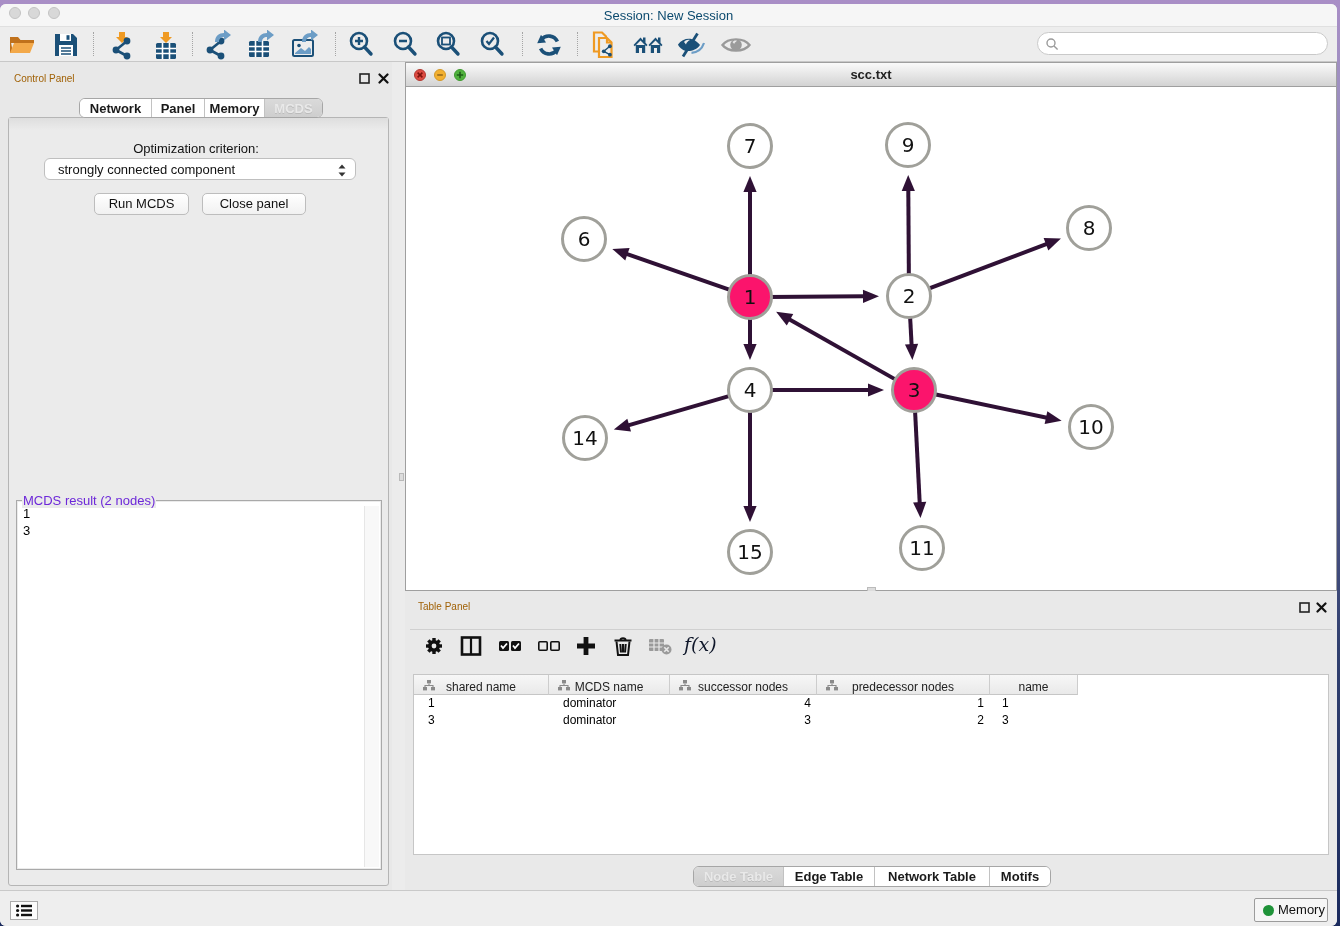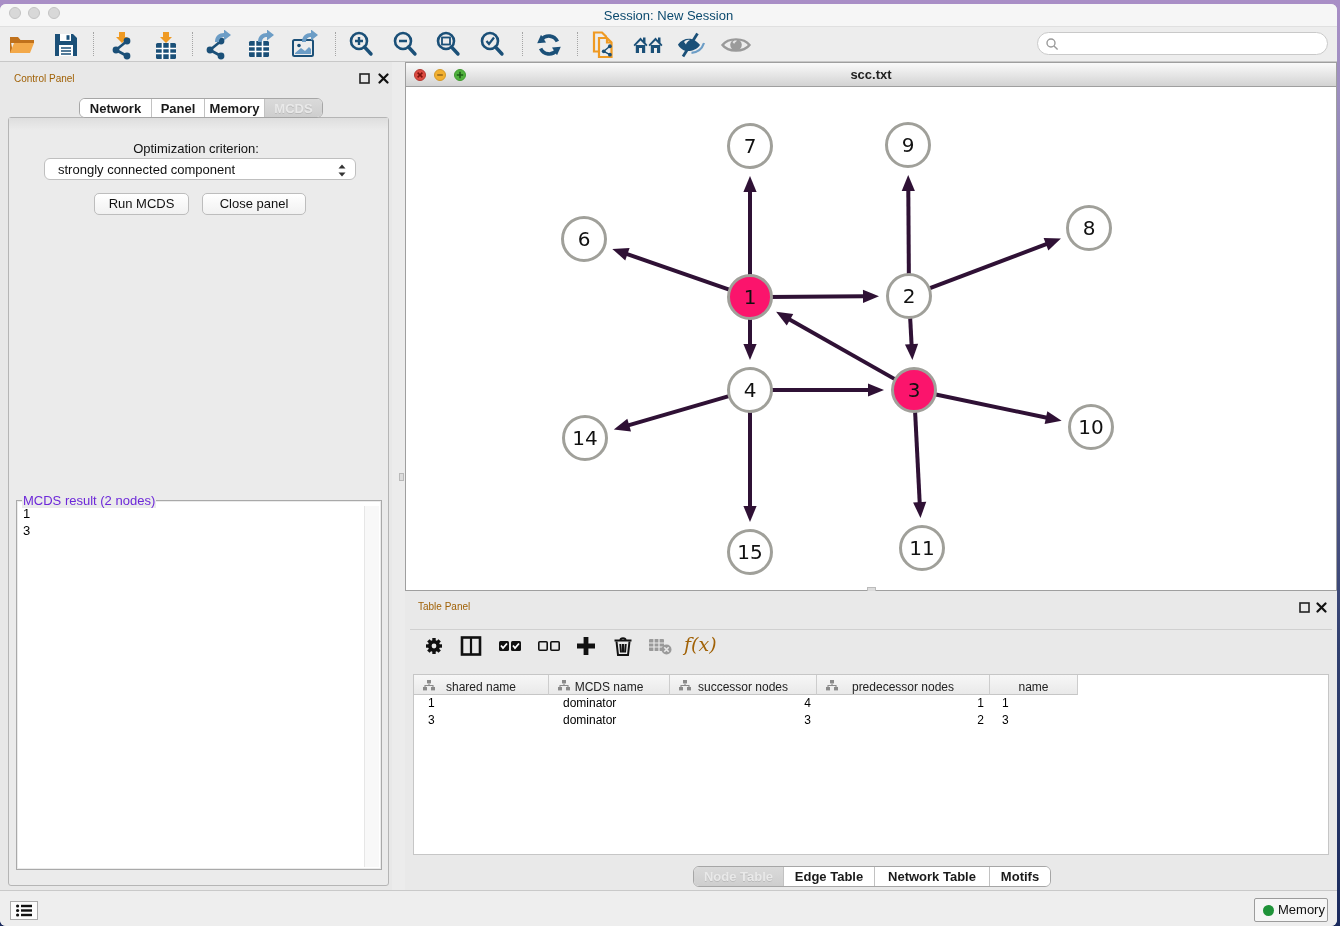--- a/index.html
+++ b/index.html
@@ -469,21 +469,21 @@
             </g>
           </svg></div>
         <div class="tpicon" style="left:243px"><svg width="24" height="22" viewBox="0 0 24 22">
             <g transform="translate(1,4)">
               <rect x="0" y="0" width="15" height="12" rx="1" fill="#9a9a9a"></rect>
               <path d="M0 4 H15 M0 8 H15 M5 0 V12 M10 0 V12" stroke="#e9e9e9" stroke-width="1.2"></path>
             </g>
             <circle cx="18.5" cy="14.5" r="5" fill="#9a9a9a"></circle>
             <path d="M16.3 12.3 L20.7 16.7 M20.7 12.3 L16.3 16.7" stroke="#e9e9e9" stroke-width="1.6"></path>
           </svg></div>
-        <div class="tpicon" style="left:279px"><span style="font-family:'DejaVu Serif',serif;font-style:italic;font-size:19px;color:#a16207;position:relative;top:-2px;">f(x)</span></div>
+        <div class="tpicon" style="left:279px"><span style="font-family:'DejaVu Serif',serif;font-style:italic;font-size:19px;color:#0f172a;position:relative;top:-2px;">f(x)</span></div>
       </div>
     <div class="tablebox">
       <div class="thead" id="thead">
           <div class="th" style="width:135px">
             <svg class="tree" width="12" height="11" viewBox="0 0 12 11">
               <g fill="#8a8a8a">
                 <rect x="4" y="0" width="4" height="3.4"></rect>
                 <rect x="0" y="7" width="4" height="3.4"></rect>
                 <rect x="8" y="7" width="4" height="3.4"></rect>
                 <path d="M6 3.4 V5.5 M2 7 V5.5 H10 V7" stroke="#8a8a8a" stroke-width="1.1" fill="none"></path>

